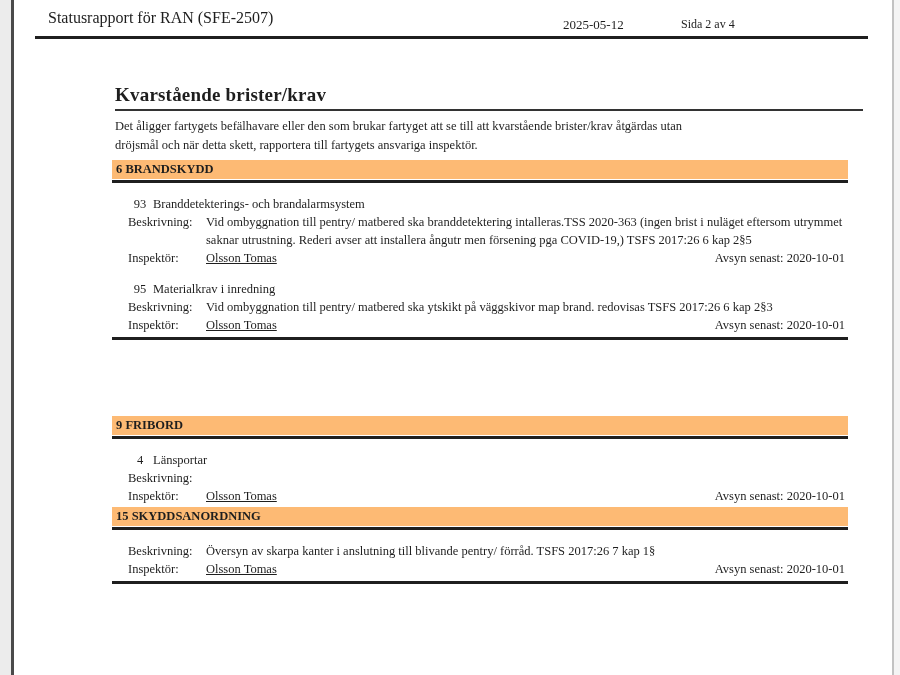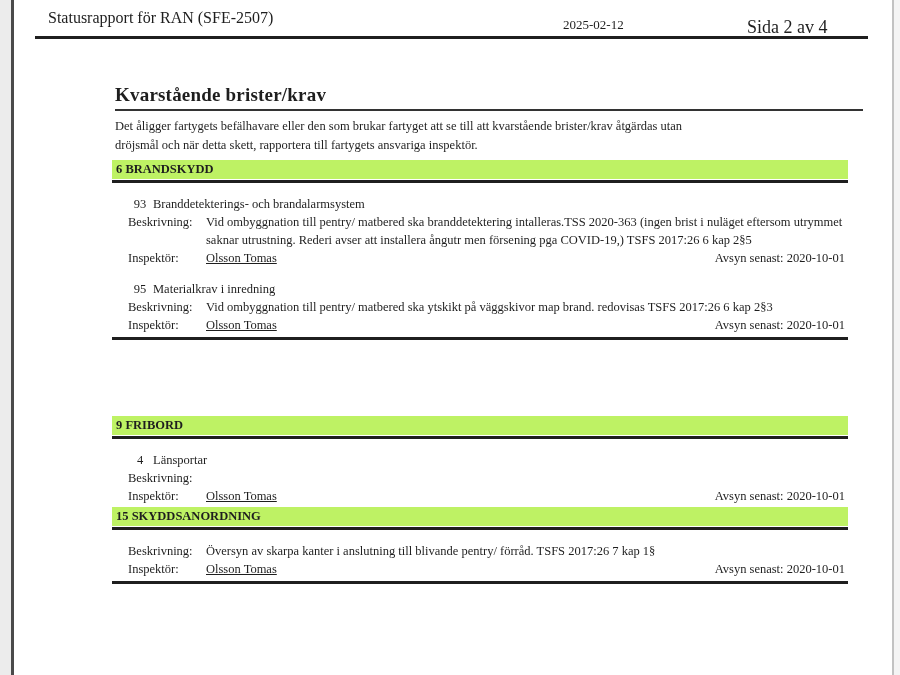--- a/index.html
+++ b/index.html
@@ -9,38 +9,38 @@
     font-family:"Liberation Serif","DejaVu Serif",serif;
     color:#1e1e1e;
   }
   
   .edge-left{position:absolute;left:0;top:0;width:11px;height:675px;background:#ececec;border-right:3px solid #4a4a4a;}
   .edge-right{position:absolute;right:0;top:0;width:6px;height:675px;background:#f4f4f4;border-left:2px solid #c2c2c2;}
 
   
   .hdr-left{position:absolute;left:48px;top:9px;font-size:16px;}
   .hdr-date{position:absolute;left:563px;top:17px;font-size:13px;}
-  .hdr-page{position:absolute;left:747px;top:17px;font-size:18px;}
+  .hdr-page{position:absolute;left:681px;top:17px;font-size:12px;}
   .hdr-rule{position:absolute;left:35px;top:36px;width:833px;height:3px;background:#1f1f1f;}
 
   
   .doc-title{
     position:absolute;left:115px;top:84px;width:748px;
     font-size:19px;font-weight:bold;letter-spacing:.2px;
     border-bottom:2px solid #333;padding-bottom:3px;
   }
   .intro{position:absolute;left:115px;top:117px;width:600px;font-size:12.5px;line-height:19px;}
 
   
   .section{position:absolute;left:112px;width:736px;}
   .sec-6{top:160px;}
   .sec-9{top:416px;}
   .sec-14{top:507px;}
   .section-bar{
-    background:#bef264;font-weight:bold;font-size:12.5px;
+    background:#fdba74;font-weight:bold;font-size:12.5px;
     height:19px;line-height:19px;padding-left:4px;
   }
   .section-bar-rule{height:3px;background:#1f1f1f;margin-top:1px;}
   .section-end-rule{height:3px;background:#1f1f1f;margin-top:3px;}
 
   .item{font-size:12.5px;line-height:18px;margin-left:16px;}
   .item-first{margin-top:12px;}
   .item-next{margin-top:13px;}
   .item-title-row{white-space:nowrap;}
   .num{display:inline-block;width:24px;text-align:center;}
@@ -51,21 +51,21 @@
   .insp-value{flex:none;text-decoration:underline;}
   .right-value{margin-left:auto;text-align:right;padding-right:3px;}
 </style>
 </head>
 <body>
 
 <div class="edge-left"></div>
 <div class="edge-right"></div>
 
 <div class="hdr-left">Statusrapport för RAN (SFE-2507)</div>
-<div class="hdr-date">2025-02-12</div>
+<div class="hdr-date">2025-05-12</div>
 <div class="hdr-page">Sida 2 av 4</div>
 <div class="hdr-rule"></div>
 
 <div class="doc-title">Kvarstående brister/krav</div>
 <div class="intro">Det åligger fartygets befälhavare eller den som brukar fartyget att se till att kvarstående brister/krav åtgärdas utan dröjsmål och när detta skett, rapportera till fartygets ansvariga inspektör.</div>
 
 <div class="section sec-6">
   <div class="section-bar">6 BRANDSKYDD</div>
   <div class="section-bar-rule"></div>
 

